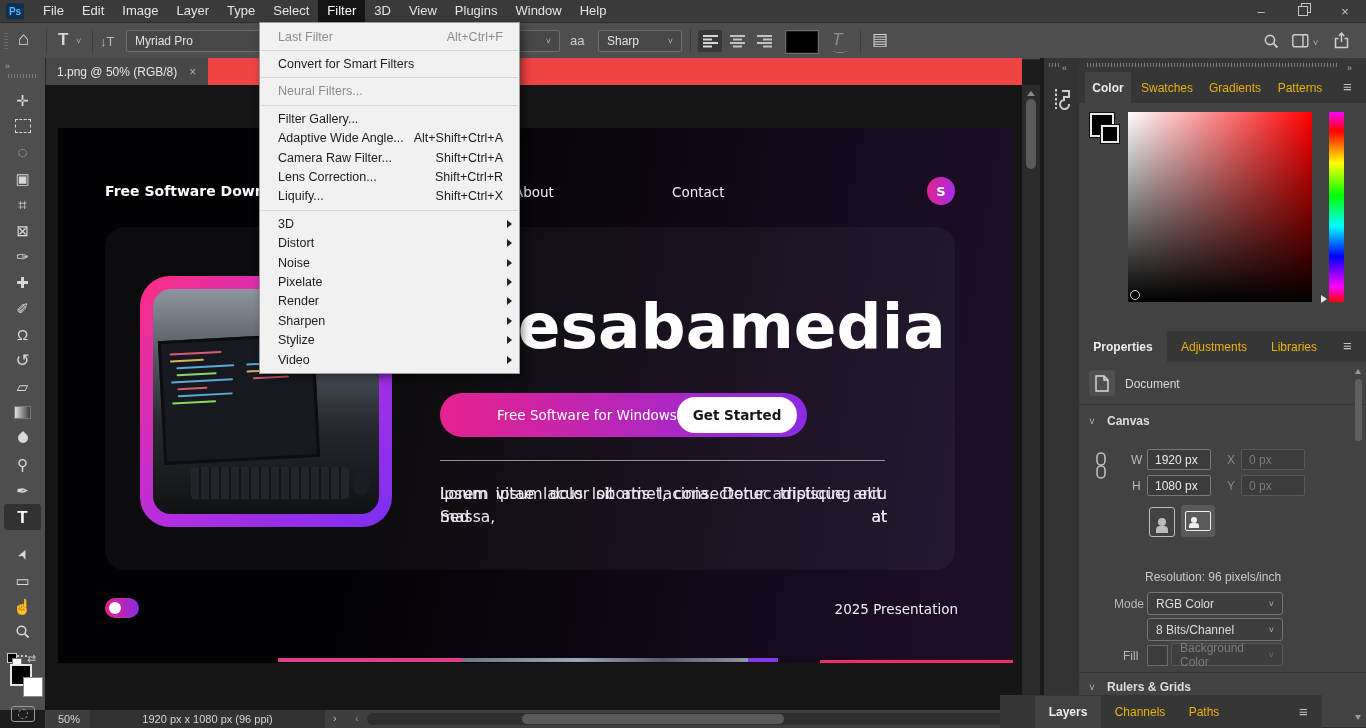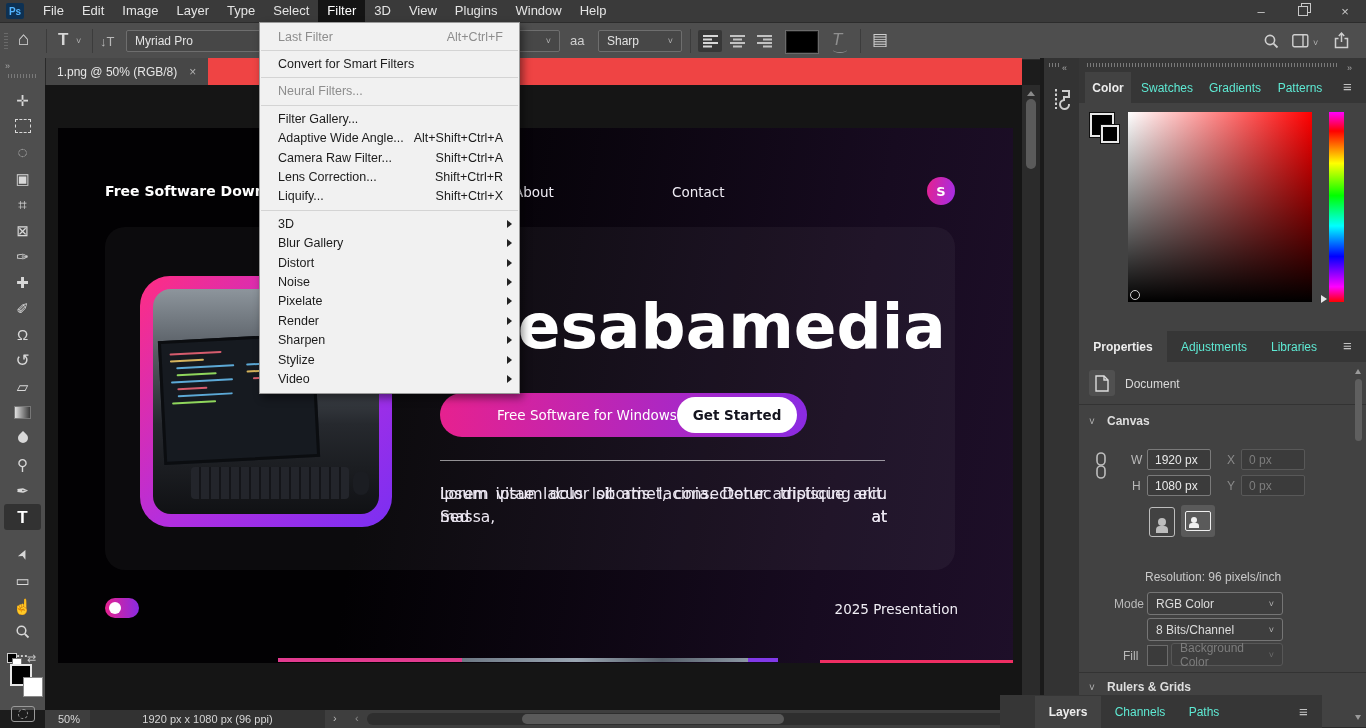--- a/index.html
+++ b/index.html
@@ -76,21 +76,21 @@
   .thumb{background:#5a5a5a;border-radius:5px;}
   .tri{width:0;height:0;}
   
   .statusbar{left:45px;top:710px;width:995px;height:18px;background:#3e3e3e;color:#d6d6d6;font-size:11px;}
   .docinfo{position:absolute;left:45px;top:0;width:235px;height:18px;background:#323232;display:flex;align-items:center;justify-content:center;}
   
   .dockdiv{left:1040px;top:58px;width:4px;height:670px;background:#1a1a1a;}
   .narrowcol{left:1044px;top:58px;width:35px;height:670px;background:#333;}
   .mainpanel{left:1079px;top:58px;width:287px;height:670px;background:#363636;}
   .ptab{position:absolute;height:31px;display:flex;align-items:center;justify-content:center;
-        color:#5eead4;font-size:12px;}
+        color:#eab308;font-size:12px;}
   .ptab.active{background:#424242;color:#ededed;font-weight:bold;}
   .panelbody{position:absolute;left:0;width:287px;background:#424242;}
   .hamb{color:#c2c2c2;font-size:15px;}
   .plabel{position:absolute;color:#b9b9b9;font-size:12px;}
   .pfield{position:absolute;height:21px;background:#3b3b3b;border:1px solid #7a7a7a;border-radius:2px;
           color:#e8e8e8;font-size:12px;display:flex;align-items:center;padding:0 7px;box-sizing:border-box;}
   .pfield.dis{border-color:#585858;color:#7d7d7d;}
   .pselect{position:absolute;height:23px;background:#3e3e3e;border:1px solid #757575;border-radius:3px;
            color:#dcdcdc;font-size:12px;display:flex;align-items:center;padding:0 8px;box-sizing:border-box;}
   .pselect .chev{margin-left:auto;}
@@ -350,24 +350,20 @@
     <div class="mi">
         <span class="lab">Liquify...</span>
         <span class="sc">Shift+Ctrl+X</span>
       </div>
     <div class="msep"></div>
     <div class="mi">
         <span class="lab">3D</span>
         <span class="sub"></span>
       </div>
     <div class="mi">
-        <span class="lab">Blur Gallery</span>
-        <span class="sub"></span>
-      </div>
-    <div class="mi">
         <span class="lab">Distort</span>
         <span class="sub"></span>
       </div>
     <div class="mi">
         <span class="lab">Noise</span>
         <span class="sub"></span>
       </div>
     <div class="mi">
         <span class="lab">Pixelate</span>
         <span class="sub"></span>

